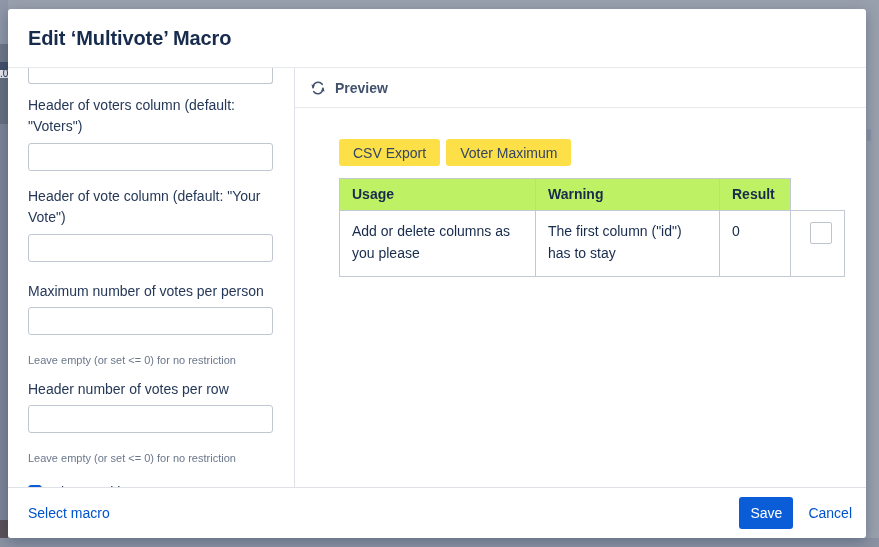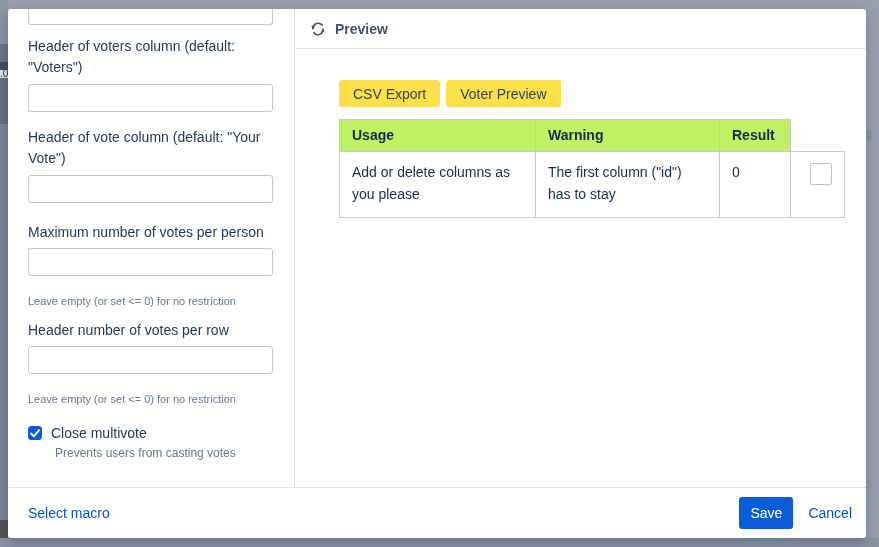--- a/index.html
+++ b/index.html
@@ -65,20 +65,23 @@
 <div class="strip" style="left:0;top:62px;width:8px;height:8px;background:#43506A;"></div>
 <div class="strip peek-text" style="left:0;top:70px;width:8px;height:8px;background:#E7E9EE;">.0</div>
 <div class="strip" style="left:0;top:78px;width:8px;height:46px;background:#667080;"></div>
 <div class="strip" style="left:0;top:124px;width:8px;height:396px;background:#7C8596;"></div>
 <div class="strip" style="left:0;top:520px;width:8px;height:18px;background:#5A5158;"></div>
 <div class="strip" style="left:0;top:538px;width:879px;height:9px;background:#8B93A2;"></div>
 <div class="strip" style="left:867px;top:129px;width:4px;height:12px;background:#8B93A4;border-radius:2px;"></div>
 
 <div class="modal">
 
+  <div class="modal-header">
+    <div class="modal-title">Edit ‘Multivote’ Macro</div>
+  </div>
 
   <div class="modal-body">
 
     <div class="panel-left">
       <div class="fld input-partial"></div>
 
       <div class="lbl fld">Header of voters column (default: "Voters")</div>
       <input class="txt mt" type="text" value="" style="">
 
       <div class="lbl fld" style="margin-top:15px;">Header of vote column (default: "Your Vote")</div>
@@ -112,21 +115,21 @@
           </g>
           <path d="M1.4 4.4 L5 5.6 L2.6 8.6 Z" fill="#44546F"></path>
           <path d="M14.6 11.6 L11 10.4 L13.4 7.4 Z" fill="#44546F"></path>
         </svg>
         <span class="preview-title">Preview</span>
       </div>
 
       <div class="preview-body">
         <div class="pill-row">
           <button class="pill">CSV Export</button>
-          <button class="pill">Voter Preview</button>
+          <button class="pill">Voter Maximum</button>
         </div>
 
         <table class="preview-table">
           <colgroup>
               <col style="width:196px">
               <col style="width:184px">
               <col style="width:71px">
               <col style="width:41px">
             </colgroup>
           <thead>

